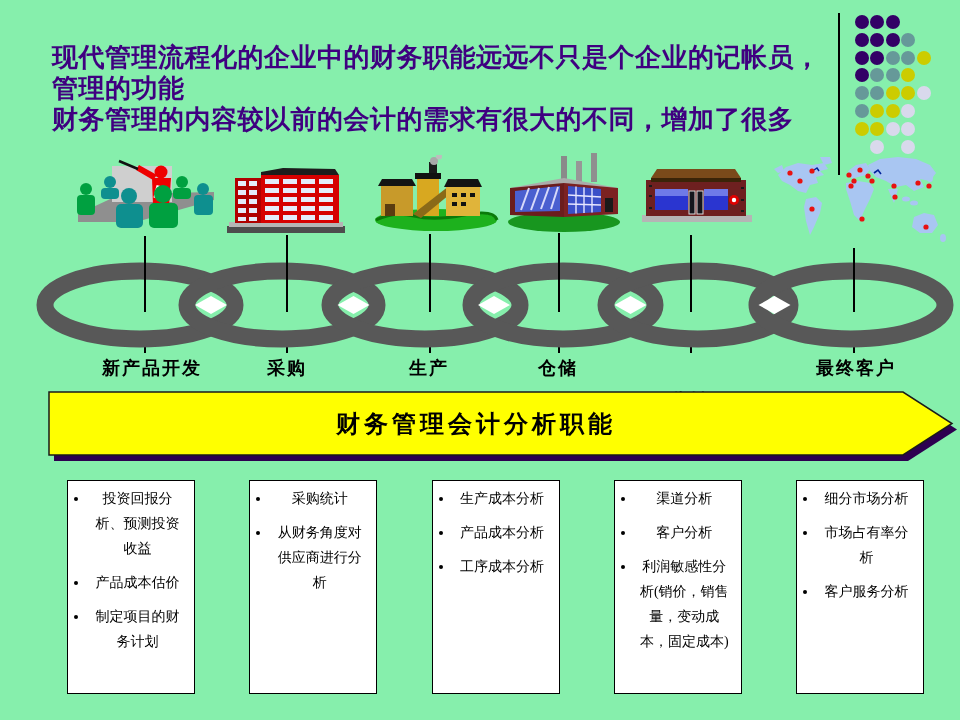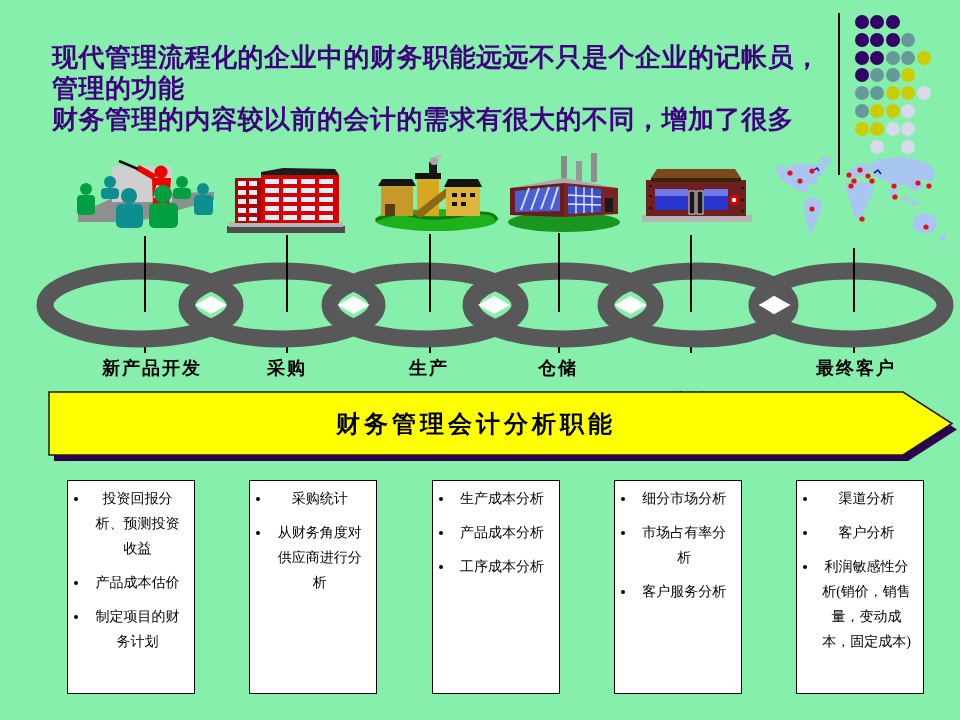--- a/index.html
+++ b/index.html
@@ -340,27 +340,27 @@
       </div>
     <div class="func-box">
         <ul>
           <li>生产成本分析</li>
           <li>产品成本分析</li>
           <li>工序成本分析</li>
         </ul>
       </div>
     <div class="func-box">
         <ul>
+          <li>渠道分析</li>
+          <li>客户分析</li>
+          <li>利润敏感性分析(销价，销售量，变动成本，固定成本)</li>
+        </ul>
+      </div>
+    <div class="func-box">
+        <ul>
           <li>细分市场分析</li>
           <li>市场占有率分析</li>
           <li>客户服务分析</li>
         </ul>
       </div>
-    <div class="func-box">
-        <ul>
-          <li>渠道分析</li>
-          <li>客户分析</li>
-          <li>利润敏感性分析(销价，销售量，变动成本，固定成本)</li>
-        </ul>
-      </div>
   </div>
 
 </div>
 
 </body></html>

